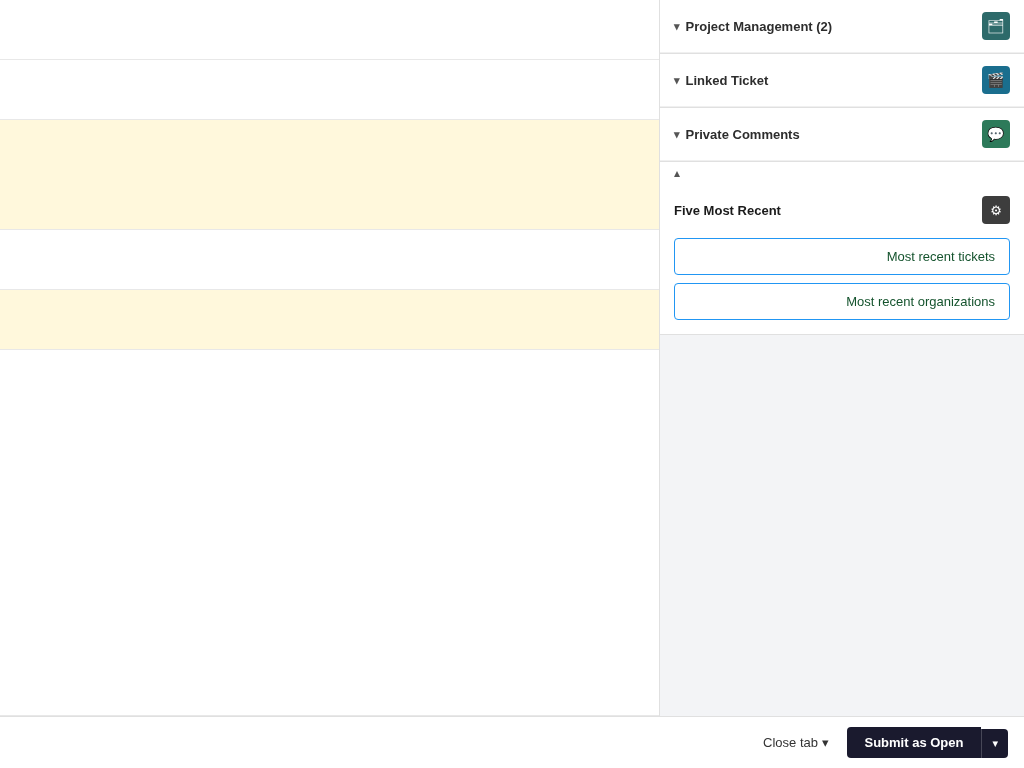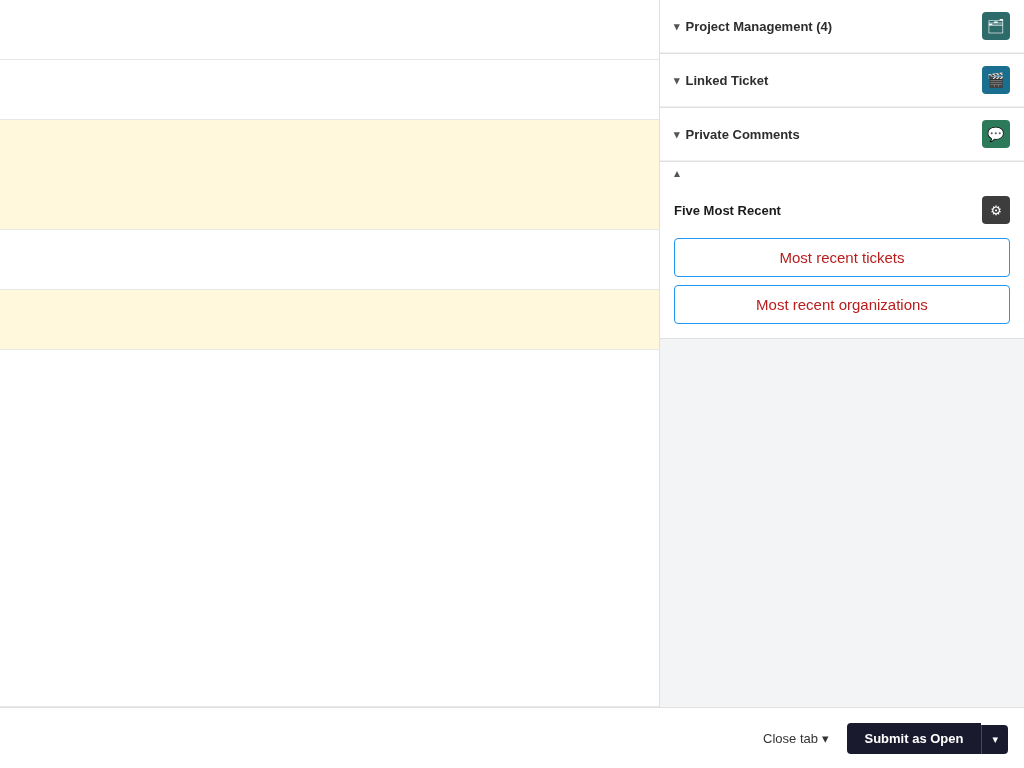--- a/index.html
+++ b/index.html
@@ -156,30 +156,30 @@
       padding: 6px 14px 14px 14px;
       display: flex;
       flex-direction: column;
       gap: 8px;
     }
 
     .fmr-item {
       border: 1px solid #2196f3;
       border-radius: 4px;
       padding: 10px 14px;
-      color: #b91c1c;
-      cursor: pointer;
-      font-size: 15px;
-      background: #fff;
-      text-align: center;
+      color: #14532d;
+      cursor: pointer;
+      font-size: 13px;
+      background: #fff;
+      text-align: right;
     }
 
     
     .bottom-bar {
-      height: 61px;
+      height: 52px;
       background: #fff;
       border-top: 1px solid #e0e0e0;
       display: flex;
       align-items: center;
       justify-content: flex-end;
       padding: 0 16px;
       gap: 8px;
       flex-shrink: 0;
     }
 
@@ -240,21 +240,21 @@
     <div class="left-row yellow2"></div>
     <div class="left-row empty"></div>
   </div>
 
   <div class="right-panel">
 
     <div class="sidebar-section">
       <div class="sidebar-section-header">
         <div class="sidebar-section-header-left">
           <span class="chevron-icon">▾</span>
-          <span>Project Management (4)</span>
+          <span>Project Management (2)</span>
         </div>
         <div class="section-icon icon-teal">🗂</div>
       </div>
     </div>
 
     <div class="sidebar-section">
       <div class="sidebar-section-header">
         <div class="sidebar-section-header-left">
           <span class="chevron-icon">▾</span>
           <span>Linked Ticket</span>

